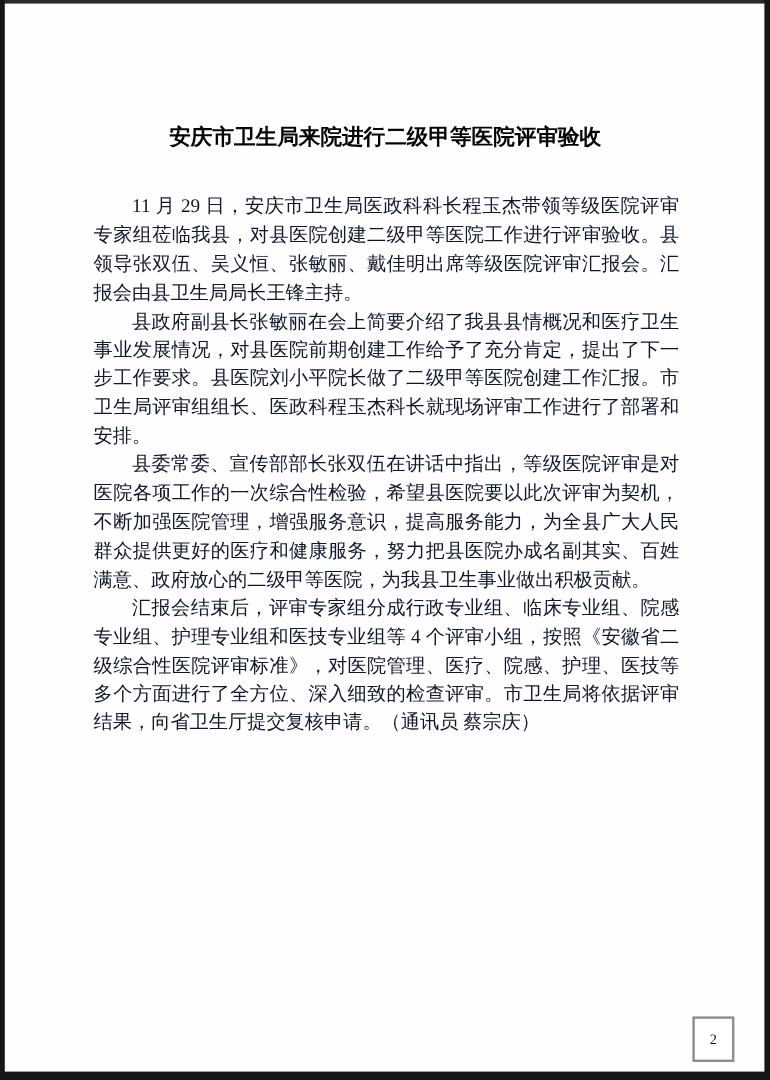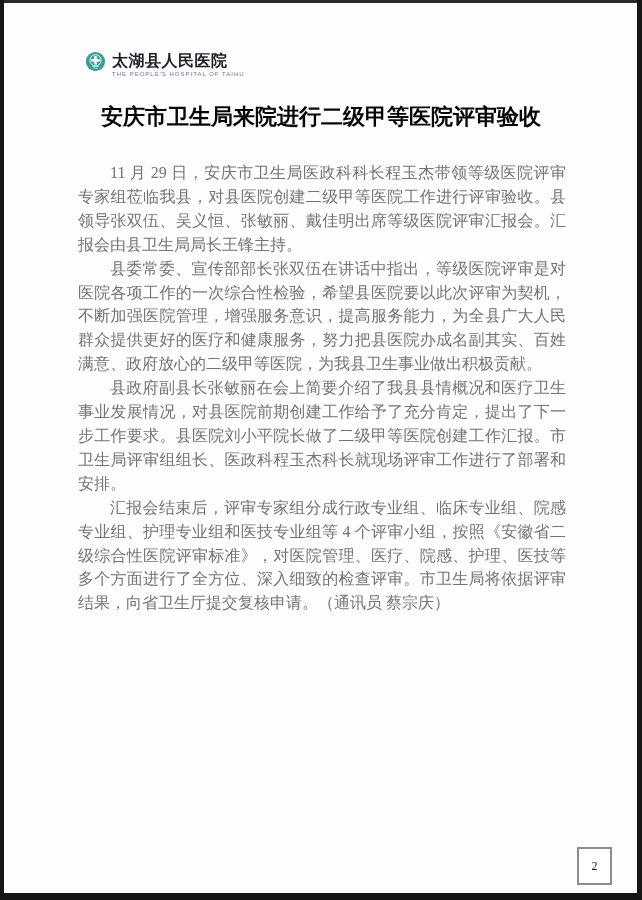--- a/index.html
+++ b/index.html
@@ -37,29 +37,29 @@
   .logo-en {
     font-size: 6px; color: #6d7b86; letter-spacing: 1px;
     margin-top: 2px; white-space: nowrap;
     font-family: "Liberation Sans", "DejaVu Sans", sans-serif;
   }
 
   
   .title {
     position: absolute; top: 103px; left: 40px; right: 40px;
     margin: 0; text-align: center;
-    font-size: 22px; font-weight: bold; color: #050508;
+    font-size: 18px; font-weight: bold; color: #050508;
     line-height: 1.3; letter-spacing: 0px;
   }
 
   
   .body-text {
     position: absolute; top: 161px; left: 78px; width: 488px;
     font-size: 16px; line-height: 23.9px;
-    color: #737373;
+    color: #0f172a;
     text-align: justify;
   }
   .body-text p { margin: 0; text-indent: 2em; }
 
   
   .page-number-box {
     position: absolute; left: 577px; top: 847px;
     width: 31px; height: 34px;
     border: 2px solid #8d8d8d;
     background: #ffffff;
@@ -78,41 +78,27 @@
 </head>
 <body>
 
 <div class="page">
 
   <div class="edge edge-top"></div>
   <div class="edge edge-left"></div>
   <div class="edge edge-right"></div>
   <div class="edge edge-bottom"></div>
 
-  <div class="logo">
-    <svg class="emblem" width="21" height="21" viewBox="0 0 24 24" aria-hidden="true">
-      <circle cx="12" cy="12" r="11" fill="#3a9e94"></circle>
-      <circle cx="12" cy="10.6" r="6.4" fill="none" stroke="#ffffff" stroke-width="1"></circle>
-      <rect x="10.5" y="5.8" width="3" height="9.6" fill="#ffffff"></rect>
-      <rect x="7.2" y="9.1" width="9.6" height="3" fill="#ffffff"></rect>
-      <rect x="8.4" y="17.4" width="7.2" height="1" fill="#cde9e4"></rect>
-      <rect x="9.4" y="19.2" width="5.2" height="0.8" fill="#cde9e4"></rect>
-    </svg>
-    <div class="logo-text">
-      <div class="logo-zh">太湖县人民医院</div>
-      <div class="logo-en">THE PEOPLE'S HOSPITAL OF TAIHU</div>
-    </div>
-  </div>
 
   <h1 class="title">安庆市卫生局来院进行二级甲等医院评审验收</h1>
 
   <div class="body-text">
     <p>11 月 29 日，安庆市卫生局医政科科长程玉杰带领等级医院评审专家组莅临我县，对县医院创建二级甲等医院工作进行评审验收。县领导张双伍、吴义恒、张敏丽、戴佳明出席等级医院评审汇报会。汇报会由县卫生局局长王锋主持。</p>
+    <p>县政府副县长张敏丽在会上简要介绍了我县县情概况和医疗卫生事业发展情况，对县医院前期创建工作给予了充分肯定，提出了下一步工作要求。县医院刘小平院长做了二级甲等医院创建工作汇报。市卫生局评审组组长、医政科程玉杰科长就现场评审工作进行了部署和安排。</p>
     <p>县委常委、宣传部部长张双伍在讲话中指出，等级医院评审是对医院各项工作的一次综合性检验，希望县医院要以此次评审为契机，不断加强医院管理，增强服务意识，提高服务能力，为全县广大人民群众提供更好的医疗和健康服务，努力把县医院办成名副其实、百姓满意、政府放心的二级甲等医院，为我县卫生事业做出积极贡献。</p>
-    <p>县政府副县长张敏丽在会上简要介绍了我县县情概况和医疗卫生事业发展情况，对县医院前期创建工作给予了充分肯定，提出了下一步工作要求。县医院刘小平院长做了二级甲等医院创建工作汇报。市卫生局评审组组长、医政科程玉杰科长就现场评审工作进行了部署和安排。</p>
     <p>汇报会结束后，评审专家组分成行政专业组、临床专业组、院感专业组、护理专业组和医技专业组等 4 个评审小组，按照《安徽省二级综合性医院评审标准》，对医院管理、医疗、院感、护理、医技等多个方面进行了全方位、深入细致的检查评审。市卫生局将依据评审结果，向省卫生厅提交复核申请。（通讯员 蔡宗庆）</p>
   </div>
 
   <div class="page-number-box">
     <span>2</span>
   </div>
 
 </div>
 
 </body></html>

